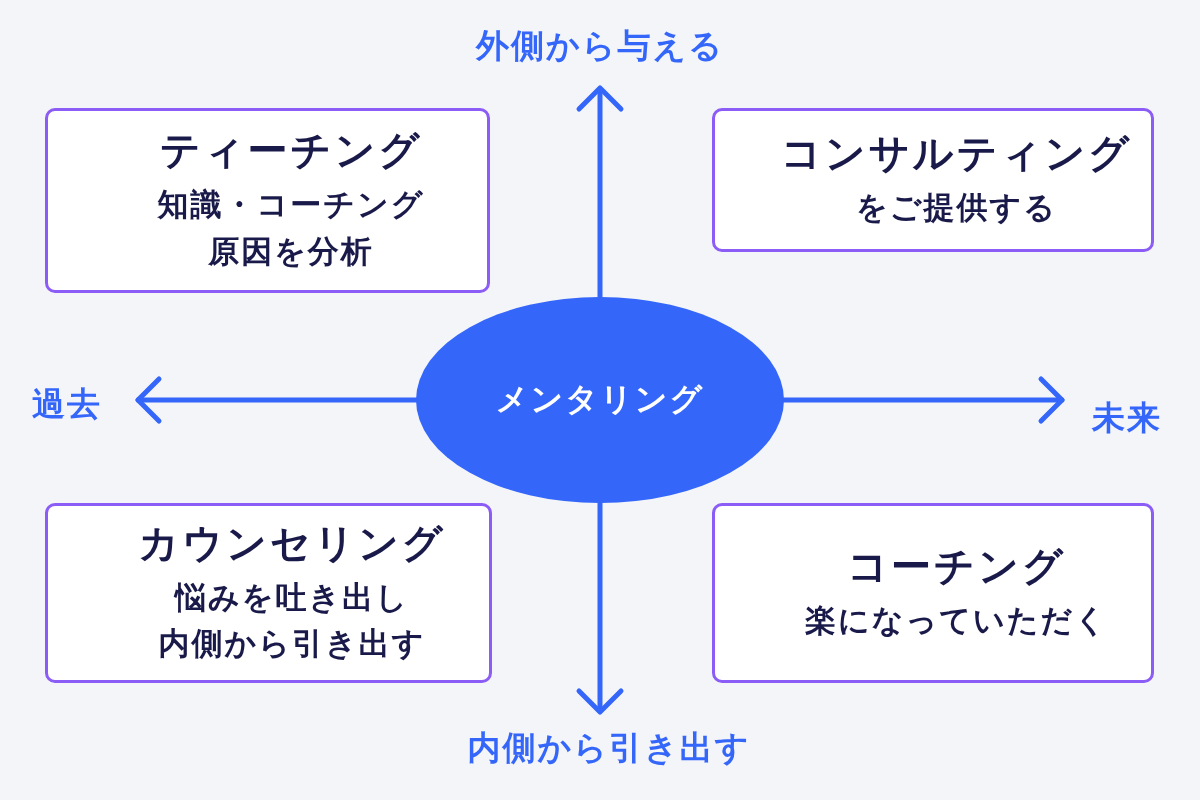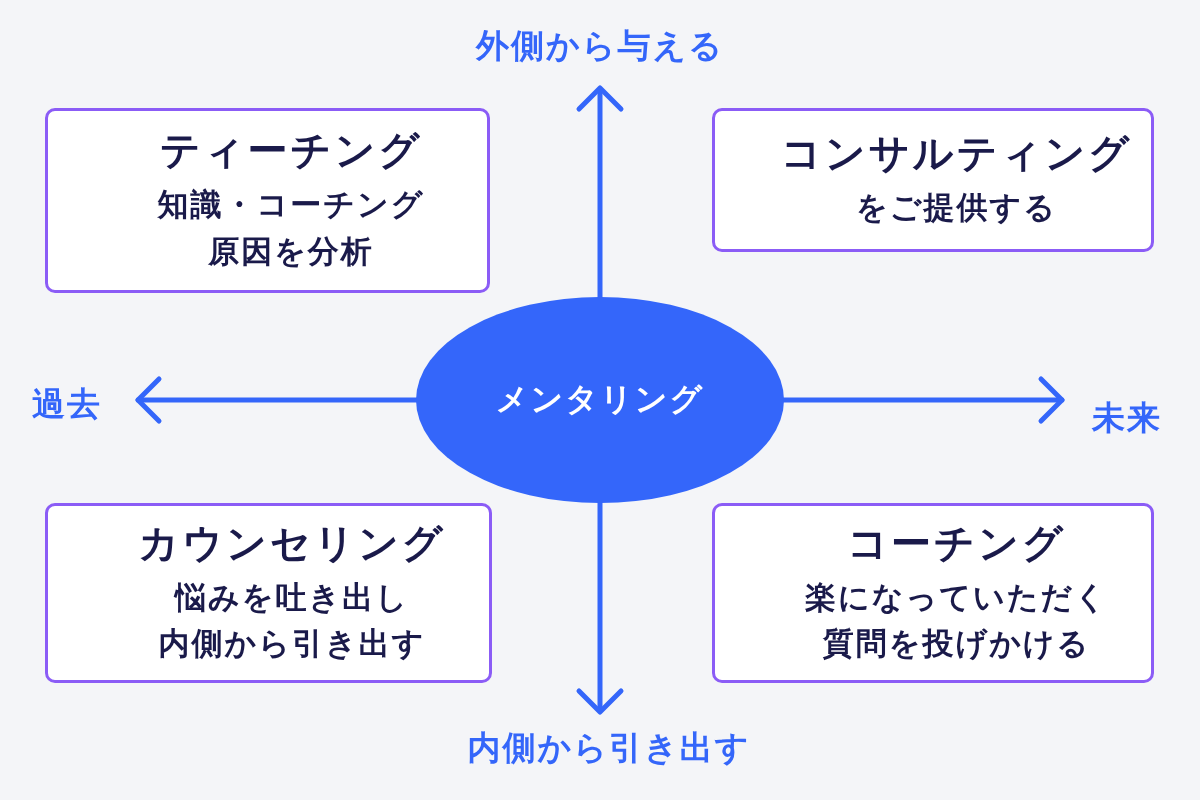--- a/index.html
+++ b/index.html
@@ -143,16 +143,15 @@
 
   <div class="quad-box box-bl">
     <div class="q-title">カウンセリング</div>
     <div class="q-line">悩みを吐き出し</div>
     <div class="q-line">内側から引き出す</div>
   </div>
 
   <div class="quad-box box-br">
     <div class="q-title">コーチング</div>
     <div class="q-line">楽になっていただく</div>
-    <div class="q-line">質問を投げかける</div>
   </div>
 
 </div>
 
 </body></html>

